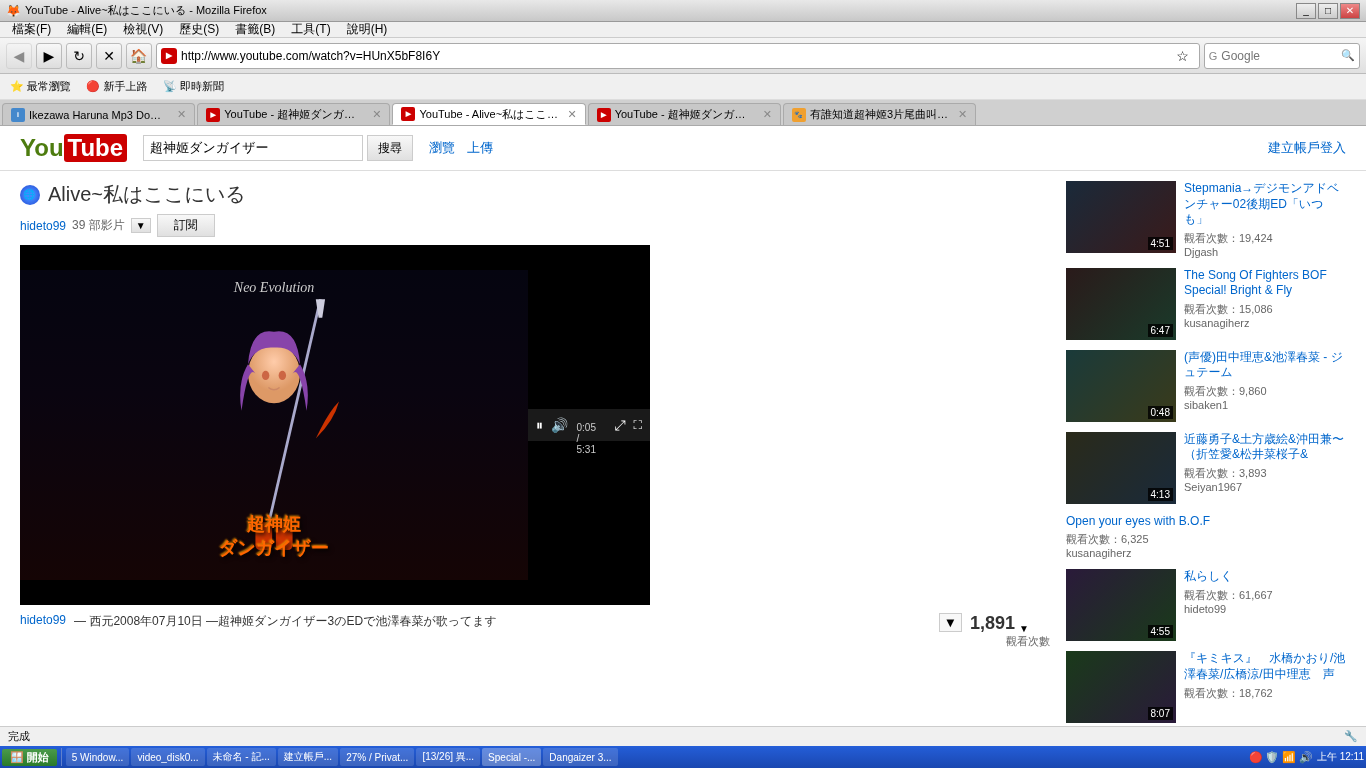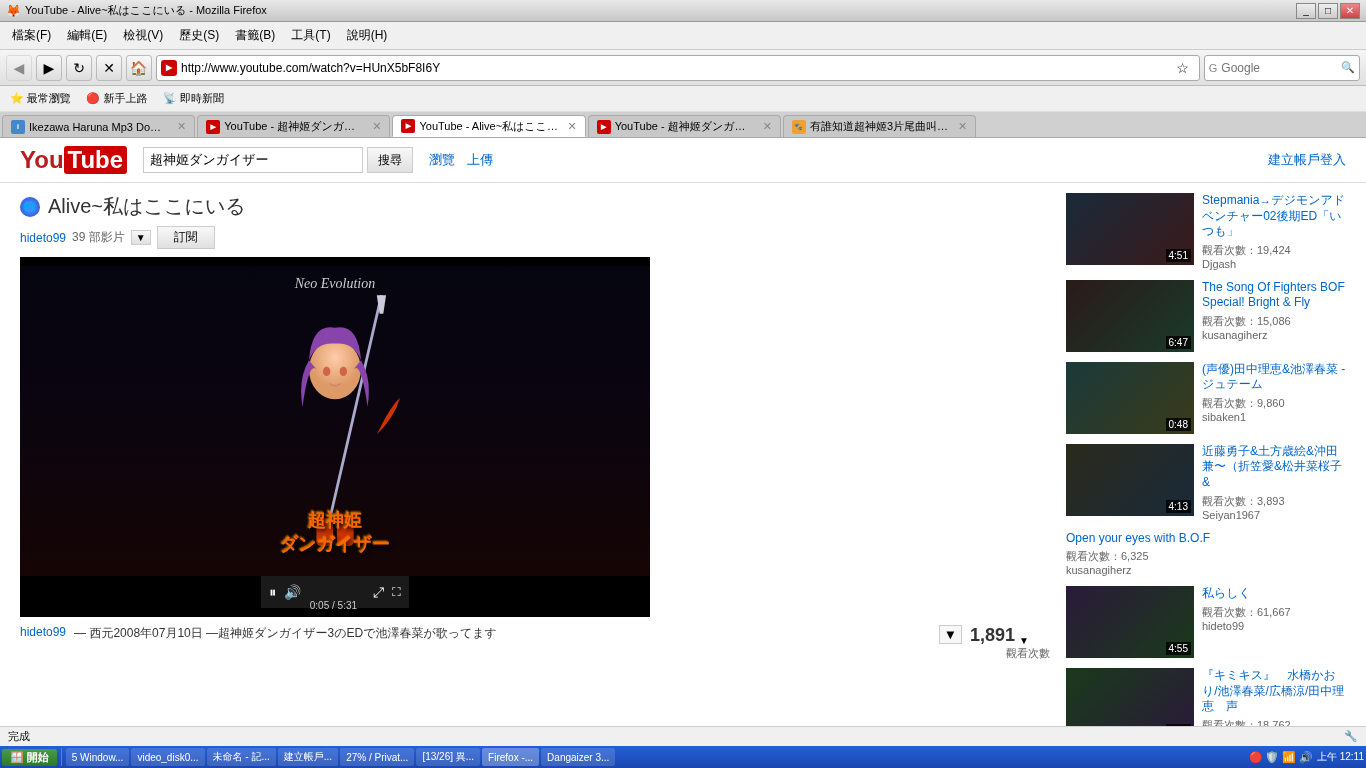--- a/index.html
+++ b/index.html
@@ -29,21 +29,21 @@
       font-size: 10px;
       border: 1px solid #888;
       background: linear-gradient(to bottom, #eee, #ccc);
       cursor: pointer;
     }
     .win-btn.close { background: linear-gradient(to bottom, #e88, #c44); color: white; }
 
     
     .menu-bar {
       background: #f0f0f0;
-      height: 28px;
+      height: 16px;
       display: flex;
       align-items: center;
       padding: 0 4px;
       border-bottom: 1px solid #ccc;
       font-size: 12px;
     }
     .menu-item {
       padding: 2px 8px;
       cursor: pointer;
     }
@@ -185,21 +185,21 @@
       display: flex;
       align-items: center;
       padding: 8px 20px;
       border-bottom: 1px solid #ddd;
       gap: 16px;
     }
     .yt-logo {
       display: flex; align-items: center;
     }
     .yt-logo-you {
-      font-size: 24px; font-weight: bold; color: #b91c1c;
+      font-size: 24px; font-weight: bold; color: #4d7c0f;
     }
     .yt-logo-tube {
       background: #cc0000;
       color: white;
       font-size: 24px;
       font-weight: bold;
       padding: 0 4px;
       border-radius: 3px;
     }
     .yt-search-box {
@@ -288,21 +288,20 @@
     }
 
     .video-player {
       width: 630px;
       height: 360px;
       background: black;
       position: relative;
       display: flex;
       align-items: center;
       justify-content: center;
-      flex-direction: column;
     }
     .video-thumbnail {
       width: 100%;
       height: 310px;
       background: #000;
       display: flex;
       align-items: center;
       justify-content: center;
       overflow: hidden;
       position: relative;
@@ -395,21 +394,21 @@
       width: 280px;
       flex-shrink: 0;
     }
     .related-item {
       display: flex;
       gap: 8px;
       margin-bottom: 10px;
       cursor: pointer;
     }
     .related-thumb {
-      width: 128px;
+      width: 110px;
       height: 72px;
       background: #333;
       flex-shrink: 0;
       position: relative;
       overflow: hidden;
     }
     .thumb-inner {
       width: 100%;
       height: 100%;
       background: linear-gradient(135deg, #2a2a4a, #4a2a2a);
@@ -797,21 +796,21 @@
   <div class="taskbar-btn">
     <span>建立帳戶...</span>
   </div>
   <div class="taskbar-btn">
     <span>27% / Privat...</span>
   </div>
   <div class="taskbar-btn">
     <span>[13/26] 異...</span>
   </div>
   <div class="taskbar-btn active">
-    <span>Firefox -...</span>
+    <span>Special -...</span>
   </div>
   <div class="taskbar-btn">
     <span>Dangaizer 3...</span>
   </div>
   <div class="taskbar-right">
     <div class="sys-tray">
       <span class="tray-icon">🔴</span>
       <span class="tray-icon">🛡️</span>
       <span class="tray-icon">📶</span>
       <span class="tray-icon">🔊</span>

